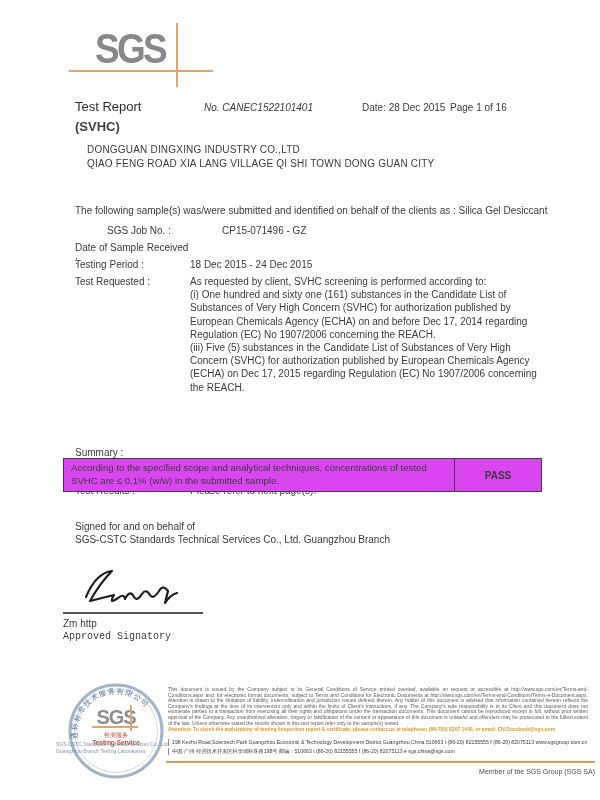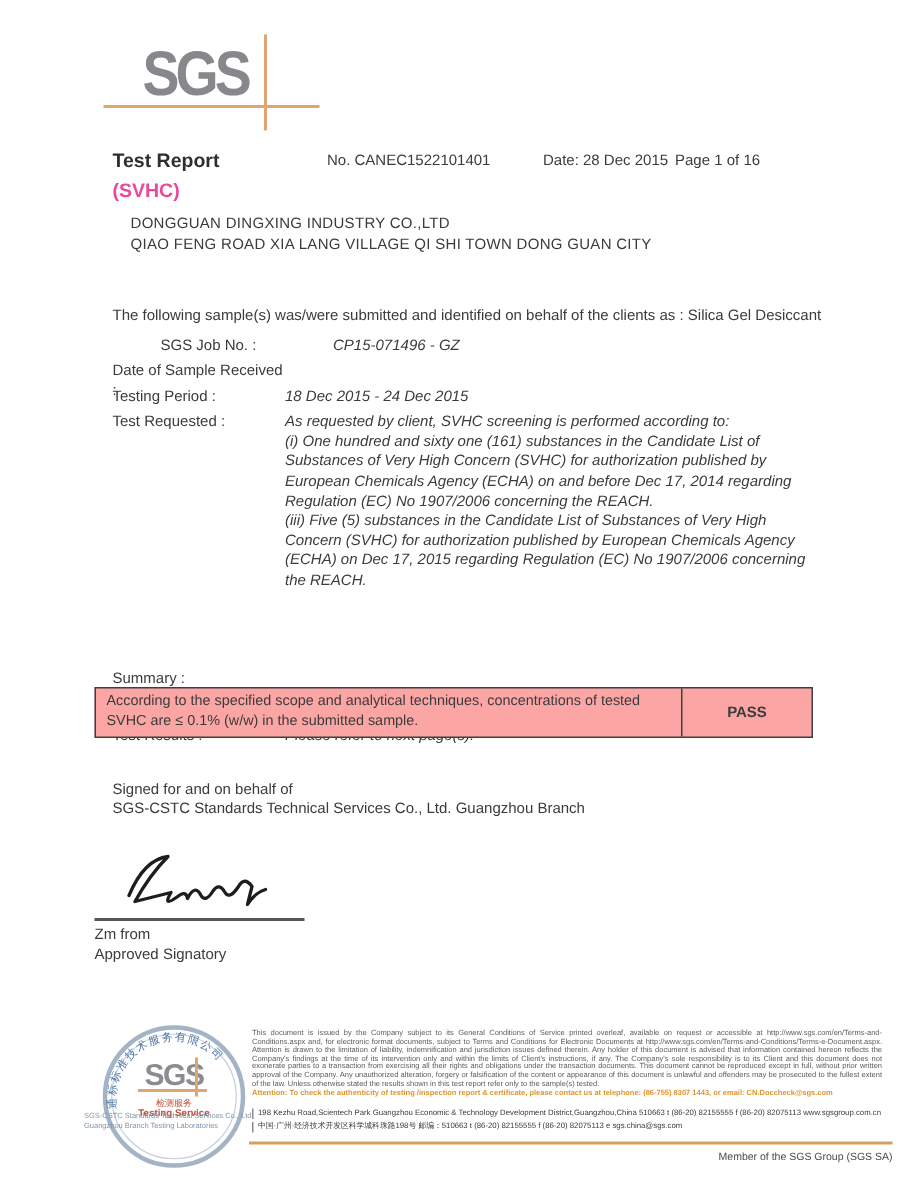--- a/index.html
+++ b/index.html
@@ -8,42 +8,42 @@
     font-family:"Liberation Sans","DejaVu Sans",sans-serif;color:#3b3b3d;
     -webkit-font-smoothing:antialiased;
   }
   .abs{position:absolute;}
   
   .logo-text{left:95px;top:28px;font-size:42px;font-weight:700;color:#86888b;
     letter-spacing:-3px;transform:scaleX(.88);transform-origin:left top;line-height:1;}
   .logo-hline{left:69px;top:70px;width:144px;height:2px;background:#dfa670;}
   .logo-vline{left:176px;top:23px;width:2px;height:64px;background:#dfa670;}
   
-  .title{left:75px;top:99px;font-size:13px;font-weight:700;color:#2e2e30;}
-  .subtitle{left:75px;top:119px;font-size:13px;font-weight:700;color:#ec4899;}
+  .title{left:75px;top:99px;font-size:13px;font-weight:400;color:#2e2e30;}
+  .subtitle{left:75px;top:119px;font-size:13px;font-weight:700;color:#404040;}
   .hmeta{top:102px;font-size:10px;color:#3b3b3d;}
   .client{left:75px;font-size:10px;color:#3b3b3d;letter-spacing:.2px;padding-left:12px;}
   .intro{left:75px;top:205px;font-size:10px;}
   
   .frow{left:75px;width:470px;display:flex;font-size:10px;line-height:13.2px;}
   .frow .lbl{width:115px;flex:none;}
-  .frow .val{flex:1;font-style:italic;}
+  .frow .val{flex:1;}
   .req-para{margin:0 0 0 0;}
   
   .sumlbl{left:75px;top:447px;font-size:10px;}
-  .sumtable{left:63px;top:458px;width:477px;display:flex;border:1.3px solid #3f3f41;background:#fca5a5;}
+  .sumtable{left:63px;top:458px;width:477px;display:flex;border:1.3px solid #3f3f41;background:#d946ef;}
   .sumtable .cell-a{flex:1;padding:3px 7px 4px 7px;font-size:9.6px;line-height:12.5px;border-right:1.3px solid #3f3f41;}
   .sumtable .cell-b{width:86px;flex:none;display:flex;align-items:center;justify-content:center;font-size:10px;font-weight:bold;}
   
   .signed1{left:75px;top:521px;font-size:10px;}
   .signed2{left:75px;top:534px;font-size:10px;}
   .sig-svg{left:80px;top:565px;}
   .sig-line{left:63px;top:612px;width:140px;height:2px;background:#55565a;}
   .sig-name{left:63px;top:618px;font-size:10px;}
-  .sig-role{left:63px;top:631px;font-size:10px;}
+  .sig-role{left:63px;top:631px;font-size:10px;font-family:Liberation Mono, monospace;}
   
   .seal{left:66px;top:681px;width:100px;height:100px;}
   .seal-inner{position:absolute;left:0;top:0;width:100px;height:100px;text-align:center;}
   .seal-sgs{position:absolute;left:0;top:26px;width:100px;text-align:center;
     font-size:20px;font-weight:700;color:#8a8c8f;letter-spacing:-1px;line-height:1;}
   .seal-hline{position:absolute;left:26px;top:45px;width:46px;height:1.5px;background:#dfa670;}
   .seal-vline{position:absolute;left:64px;top:24px;width:1.5px;height:26px;background:#dfa670;}
   .seal-cn{position:absolute;left:0;top:50px;width:100px;text-align:center;font-size:6px;color:#c0503c;}
   .seal-en{position:absolute;left:0;top:58px;width:100px;text-align:center;font-size:6.5px;font-weight:700;color:#c0503c;}
   .seal-company{left:56px;top:741px;width:128px;font-size:5px;line-height:6.5px;color:#8195ab;}
@@ -57,21 +57,21 @@
 </style>
 </head>
 <body>
 
 <div class="abs logo-hline"></div>
 <div class="abs logo-vline"></div>
 <div class="abs logo-text">SGS</div>
 
 <div class="abs title">Test Report</div>
 <div class="abs subtitle">(SVHC)</div>
-<div class="abs hmeta" style="left:218px;">No. CANEC1522101401</div>
+<div class="abs hmeta" style="left:204px;font-style:italic;">No. CANEC1522101401</div>
 <div class="abs hmeta" style="left:362px;">Date: 28 Dec 2015</div>
 <div class="abs hmeta" style="left:450px;">Page 1 of 16</div>
 
 <div class="abs client" style="top:144px;">DONGGUAN DINGXING INDUSTRY CO.,LTD</div>
 <div class="abs client" style="top:158px;">QIAO FENG ROAD XIA LANG VILLAGE QI SHI TOWN DONG GUAN CITY</div>
 
 <div class="abs intro">The following sample(s) was/were submitted and identified on behalf of the clients as : Silica Gel Desiccant</div>
 
 <div class="abs frow" style="top:224px;margin-left:32px;">
   <span class="lbl">SGS Job No. :</span>
@@ -102,21 +102,21 @@
   <div class="cell-a">According to the specified scope and analytical techniques, concentrations of tested SVHC are ≤ 0.1% (w/w) in the submitted sample.</div>
   <div class="cell-b">PASS</div>
 </div>
 
 <div class="abs signed1">Signed for and on behalf of</div>
 <div class="abs signed2">SGS-CSTC Standards Technical Services Co., Ltd. Guangzhou Branch</div>
 <svg class="abs sig-svg" width="130" height="46" viewBox="0 0 130 46">
   <path d="M6 32 Q16 8 32 6 Q20 18 10 36 L34 30 Q28 40 38 33 Q44 28 45 34 Q50 24 54 32 Q57 37 62 29 Q66 23 70 30 Q73 35 79 26 Q83 19 88 26 L85 38 Q90 30 97 28" fill="none" stroke="#1d1d1f" stroke-width="2.2" stroke-linecap="round" stroke-linejoin="round"></path>
 </svg>
 <div class="abs sig-line"></div>
-<div class="abs sig-name">Zm from</div>
+<div class="abs sig-name">Zm http</div>
 <div class="abs sig-role">Approved Signatory</div>
 
 <div class="abs seal">
   <svg width="100" height="100" viewBox="0 0 100 100">
     <circle cx="50" cy="50" r="46" fill="none" stroke="#a3b4c7" stroke-width="3"></circle>
     <circle cx="50" cy="50" r="41.5" fill="none" stroke="#c3cfdd" stroke-width="0.8"></circle>
     <defs>
         <path id="sealArc" d="M13,64 A39,39 0 1,1 87,64"></path>
       </defs>
     <text font-size="7.5" fill="#5577a8" letter-spacing="1" font-family="Liberation Sans, sans-serif">

